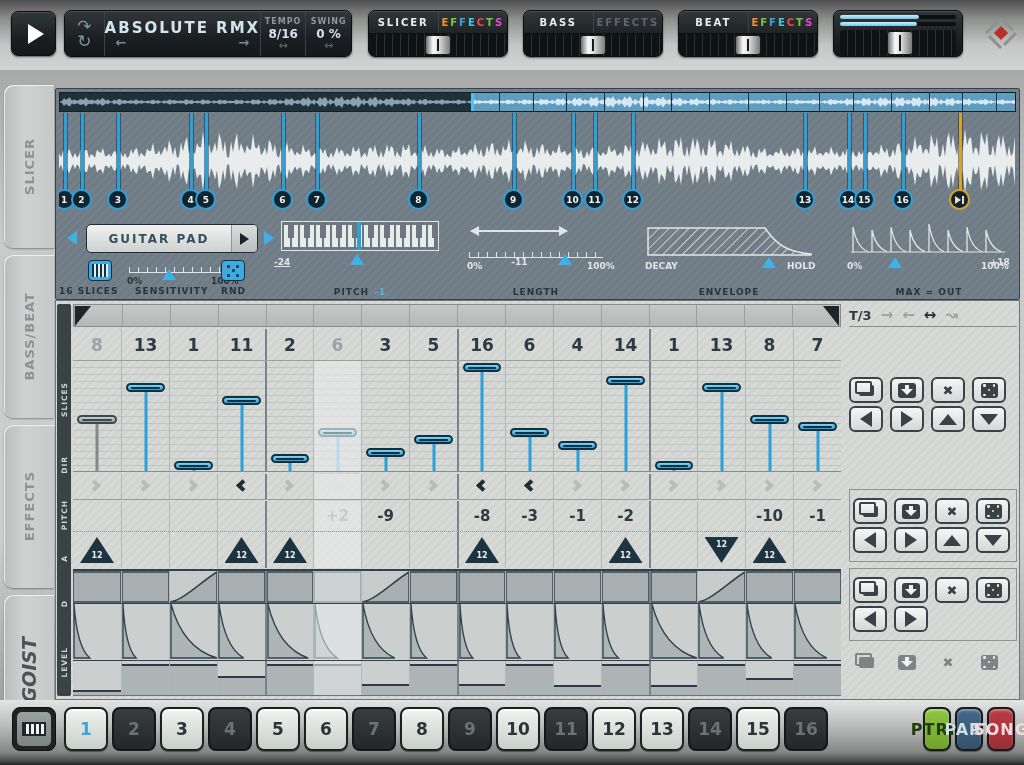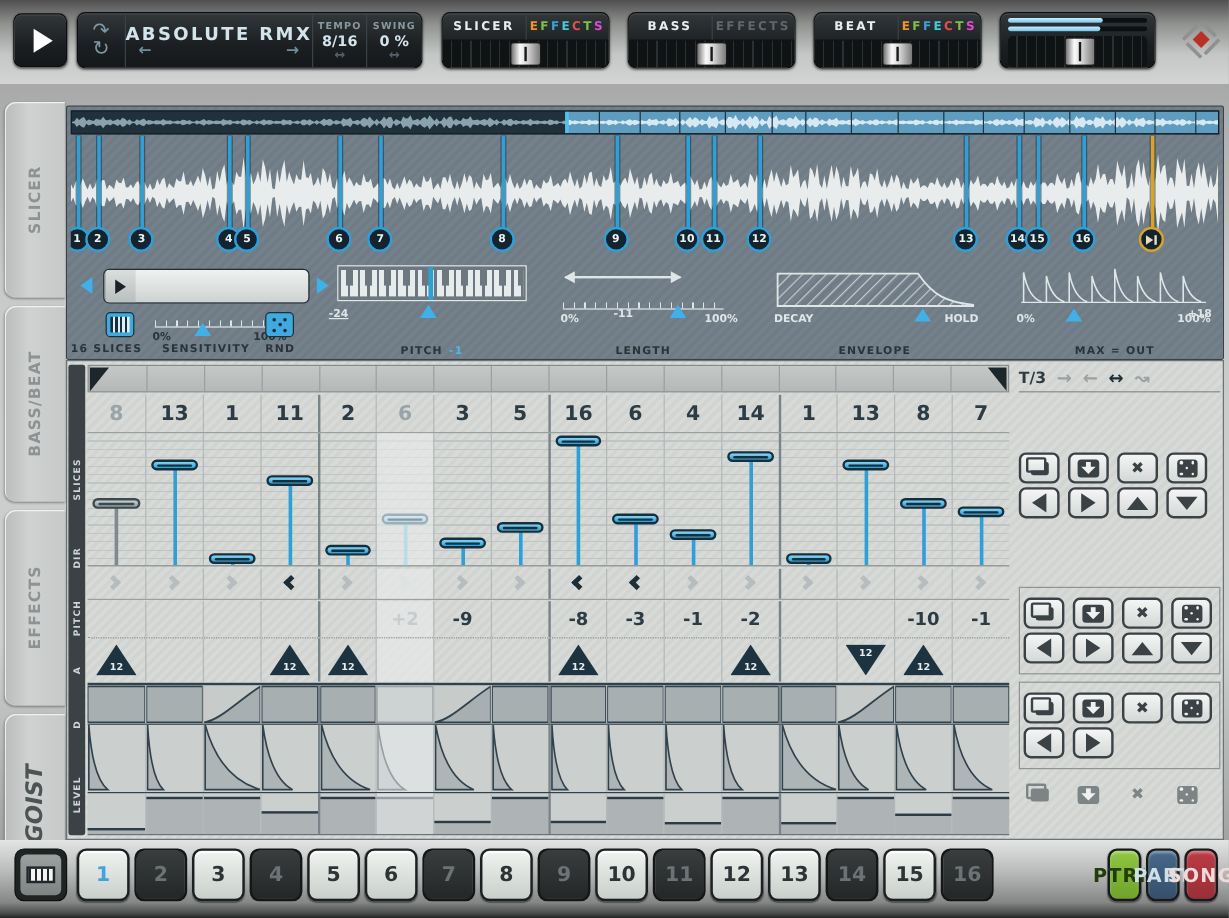--- a/index.html
+++ b/index.html
@@ -419,20 +419,21 @@
           <div class="slice-num" style="left: calc(94.1% - 11px); top: 76px; display: flex;">
             <span class="pe-tri"></span>
             <span class="pe-bar"></span>
           </div>
         </div>
       </div>
   </div>
   <div id="controls">
     <span class="side-arrow sa-l abs" style="left:8px;top:15px;"></span>
     <div id="sample-box">
+      <span id="sample-name">GUITAR PAD</span>
       <span id="sample-open">
           <span class="tri tri-r-dk"></span>
         </span>
     </div>
     <span class="side-arrow sa-r abs" style="left:205px;top:15px;"></span>
 
     <div id="slices-icon" class="blue-chip">
         <i></i>
       </div>
     <span class="ctl-label dklab abs" style="left:0;top:70px;">16 SLICES</span>

